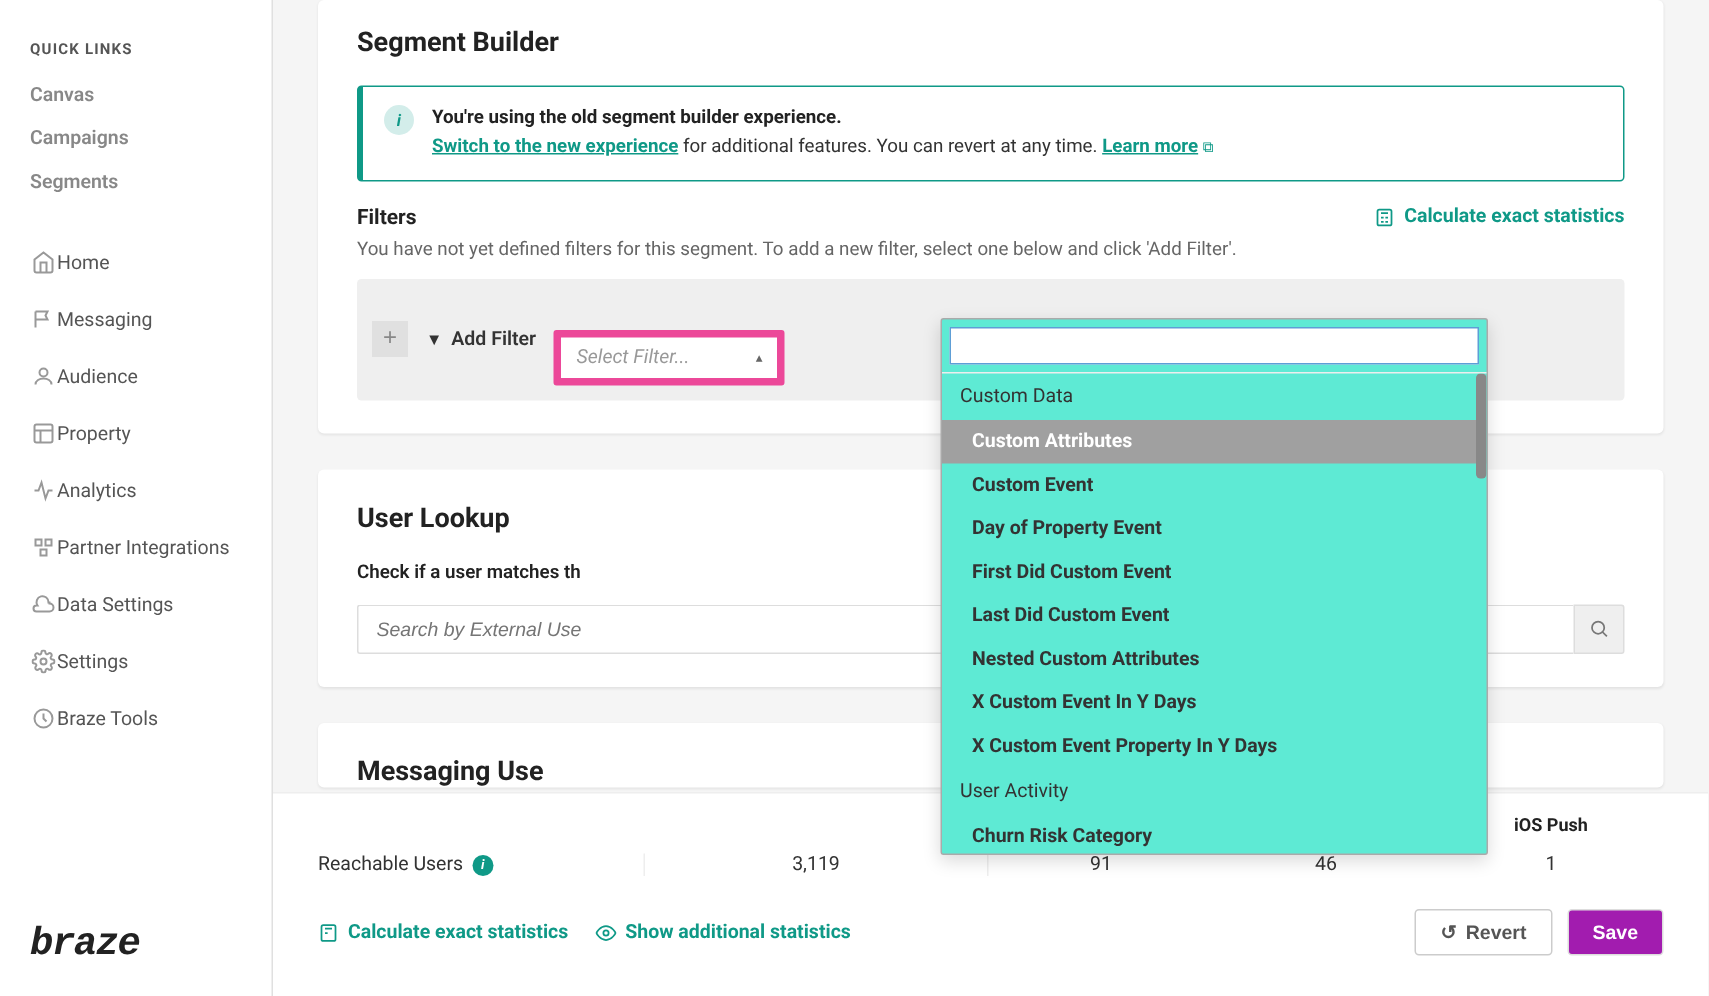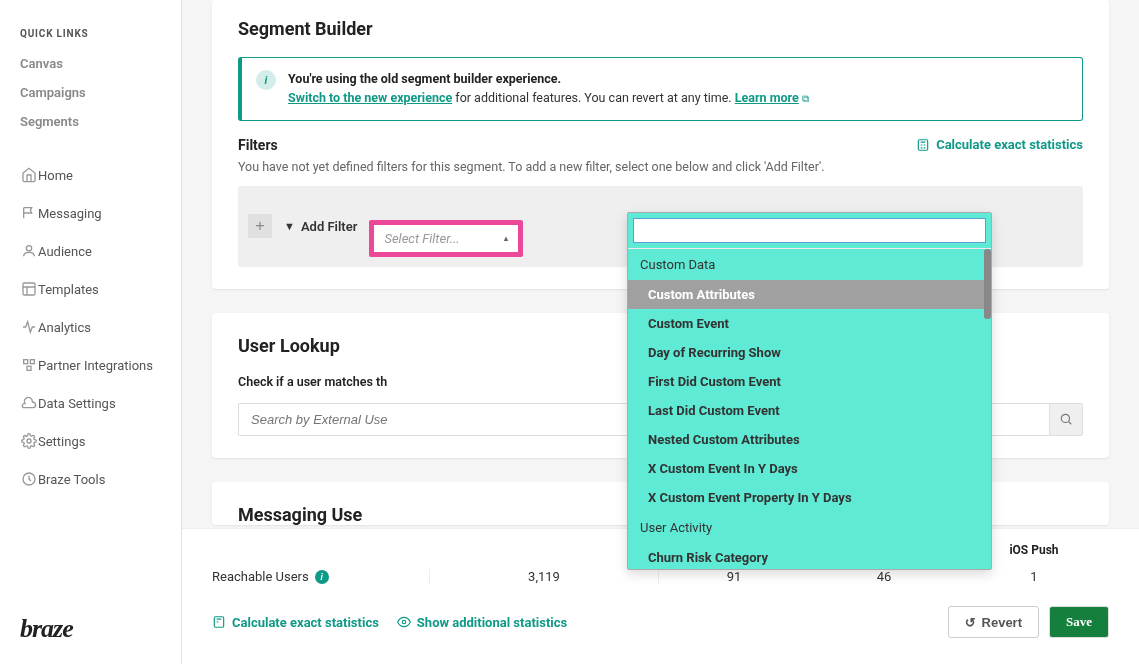--- a/index.html
+++ b/index.html
@@ -4,21 +4,21 @@
 <style>
 * { box-sizing: border-box; margin: 0; padding: 0; }
 body { font-family: -apple-system, BlinkMacSystemFont, "Segoe UI", Roboto, sans-serif; background: #f5f5f5; color: #333; font-size: 14px; width: 1139px; height: 664px; overflow: hidden; position: relative; }
 .sidebar { position: absolute; left: 0; top: 0; width: 182px; height: 100%; background: #fff; border-right: 1px solid #e0e0e0; padding: 0; }
 .quick-links-header { font-size: 10px; font-weight: 700; letter-spacing: 0.8px; color: #555; padding: 28px 20px 10px; }
 .ql-item { display: block; padding: 7px 20px; color: #888; font-size: 13px; font-weight: 600; cursor: pointer; }
 .nav-items { margin-top: 20px; }
 .nav-item { display: flex; align-items: center; padding: 10px 20px; color: #555; font-size: 13px; cursor: pointer; }
 .nav-icon { width: 18px; height: 18px; display: inline-flex; align-items: center; justify-content: center; color: #999; }
 .logo-wrap { position: absolute; bottom: 20px; left: 20px; }
-.logo { font-family: Liberation Serif, serif; font-style: italic; font-weight: 700; font-size: 26px; color: #222; letter-spacing: -1px; }
+.logo { font-family: Liberation Mono, monospace; font-style: italic; font-weight: 700; font-size: 26px; color: #222; letter-spacing: -1px; }
 .main { position: absolute; left: 182px; top: 0; right: 0; height: 100%; overflow: hidden; }
 .content { padding: 0 30px; }
 .card { background: #fff; border-radius: 4px; box-shadow: 0 1px 2px rgba(0,0,0,0.08); margin-bottom: 24px; padding: 22px 26px; }
 .card-title { font-size: 18px; font-weight: 700; color: #222; margin-bottom: 18px; }
 .alert { border: 1px solid #0f9987; border-left: 4px solid #0f9987; border-radius: 3px; padding: 12px 14px; display: flex; align-items: flex-start; gap: 12px; margin-bottom: 16px; }
 .alert-icon { width: 20px; height: 20px; border-radius: 50%; background: #d3edea; color: #0f9987; display: flex; align-items: center; justify-content: center; font-size: 11px; font-weight: 700; font-style: italic; flex-shrink: 0; }
 .alert-body { font-size: 12.5px; line-height: 1.5; }
 .alert-body strong { font-weight: 700; display: block; color: #222; }
 .alert-body a { color: #0f9987; text-decoration: underline; font-weight: 700; }
 .alert-body .learn-more { font-weight: 700; }
@@ -55,21 +55,21 @@
 .stats-row .lbl { flex: 1; display: flex; align-items: center; gap: 6px; color: #333; }
 .info-dot { width: 14px; height: 14px; border-radius: 50%; background: #0f9987; color: #fff; font-size: 9px; display: inline-flex; align-items: center; justify-content: center; font-style: italic; font-weight: 700; }
 .stats-row .cell { width: 150px; text-align: center; color: #333; }
 .stats-row .cell.b { border-left: 1px solid #eee; border-right: 1px solid #eee; }
 .footer-actions { display: flex; justify-content: space-between; align-items: center; padding: 10px 30px 16px; }
 .left-actions { display: flex; gap: 18px; }
 .action-link { display: flex; align-items: center; gap: 6px; color: #0f9987; font-weight: 700; font-size: 13px; cursor: pointer; }
 .right-actions { display: flex; gap: 10px; }
 .btn { padding: 7px 16px; border-radius: 3px; font-size: 13px; font-weight: 600; cursor: pointer; display: flex; align-items: center; gap: 6px; }
 .btn-outline { background: #fff; border: 1px solid #ccc; color: #555; }
-.btn-primary { background: #15803d; border: 1px solid #ddd; color: #fff; cursor: default; font-family: Liberation Serif, serif; }
+.btn-primary { background: #a21caf; border: 1px solid #ddd; color: #fff; cursor: default; }
 svg { display: block; }
 </style>
 </head>
 <body>
 
 <div class="sidebar">
   <div class="quick-links-header">QUICK LINKS</div>
   <div class="ql-item">Canvas</div>
   <div class="ql-item">Campaigns</div>
   <div class="ql-item">Segments</div>
@@ -101,21 +101,21 @@
         </span>
       <span>Audience</span>
     </div>
     <div class="nav-item">
       <span class="nav-icon">
           <svg width="16" height="16" viewBox="0 0 24 24" fill="none" stroke="currentColor" stroke-width="2">
             <rect x="3" y="3" width="18" height="18" rx="2"></rect>
             <path d="M3 9h18M9 9v12"></path>
           </svg>
         </span>
-      <span>Templates</span>
+      <span>Property</span>
     </div>
     <div class="nav-item">
       <span class="nav-icon">
           <svg width="16" height="16" viewBox="0 0 24 24" fill="none" stroke="currentColor" stroke-width="2">
             <path d="M3 12h4l3-8 4 16 3-8h4"></path>
           </svg>
         </span>
       <span>Analytics</span>
     </div>
     <div class="nav-item">
@@ -225,21 +225,21 @@
   </div>
 
   <div class="dropdown">
     <div class="dd-search">
       <input type="text" style="">
     </div>
     <div class="dd-list dd-scroll">
       <div class="dd-group">Custom Data</div>
       <div class="dd-item hl">Custom Attributes</div>
       <div class="dd-item">Custom Event</div>
-      <div class="dd-item">Day of Recurring Show</div>
+      <div class="dd-item">Day of Property Event</div>
       <div class="dd-item">First Did Custom Event</div>
       <div class="dd-item">Last Did Custom Event</div>
       <div class="dd-item">Nested Custom Attributes</div>
       <div class="dd-item">X Custom Event In Y Days</div>
       <div class="dd-item">X Custom Event Property In Y Days</div>
       <div class="dd-group">User Activity</div>
       <div class="dd-item">Churn Risk Category</div>
 
     </div>
   </div>

